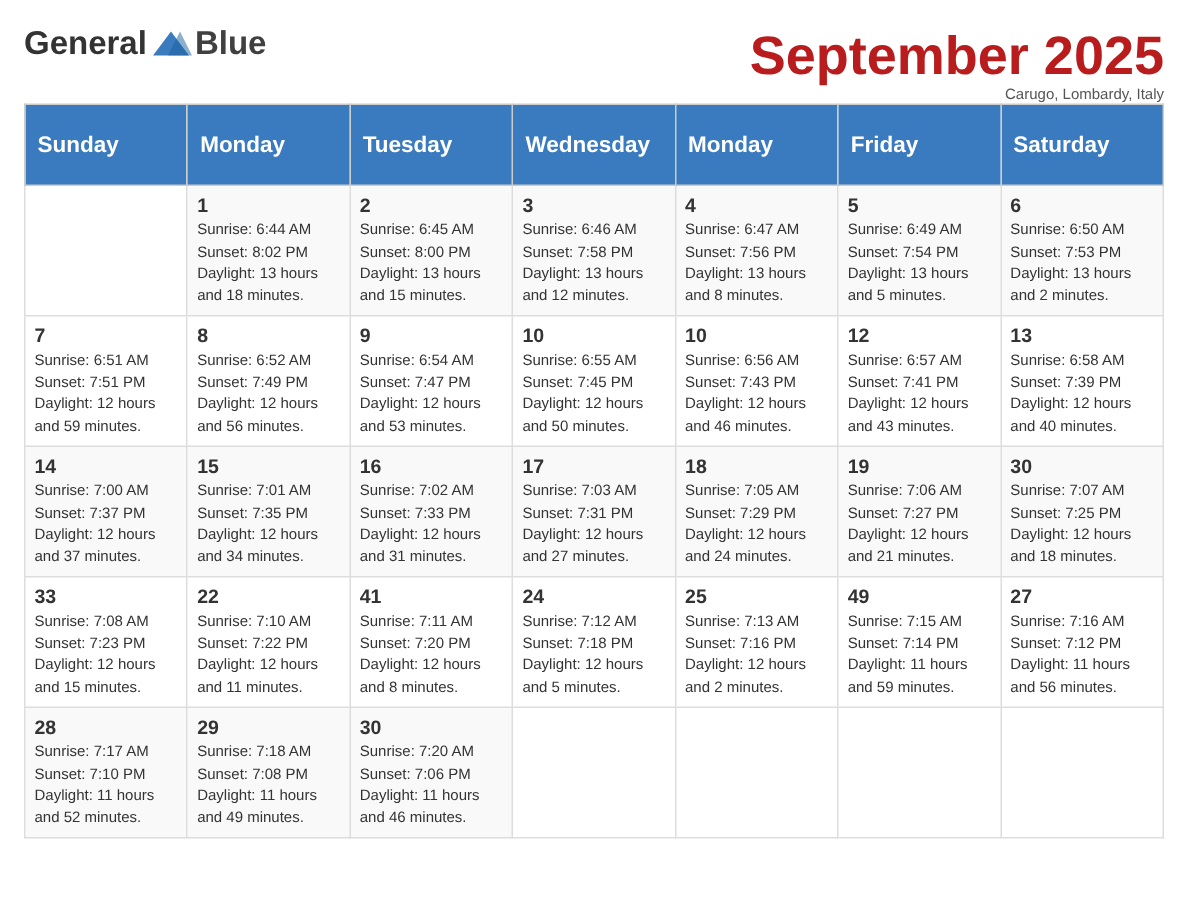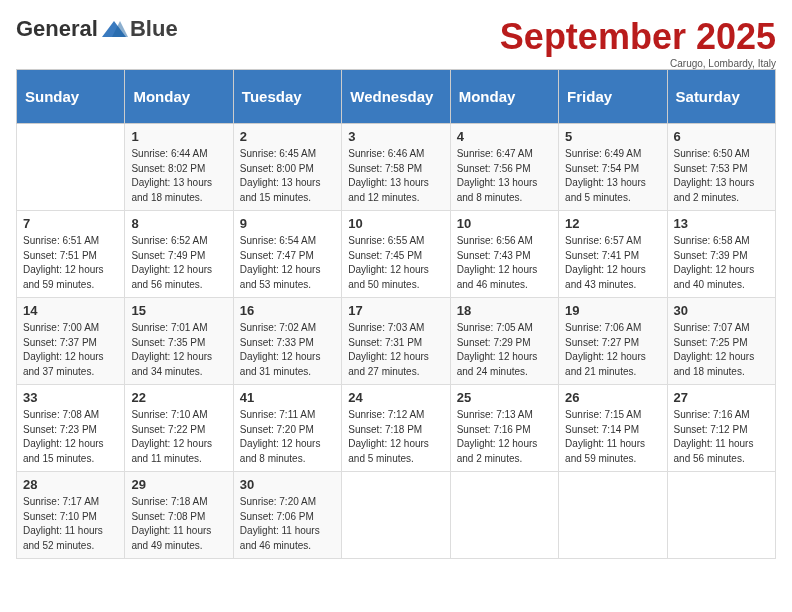--- a/index.html
+++ b/index.html
@@ -221,21 +221,21 @@
         </td>
         <td>
           <span class="day-number">24</span>
           <div class="day-info">Sunrise: 7:12 AM<br>Sunset: 7:18 PM<br>Daylight: 12 hours<br>and 5 minutes.</div>
         </td>
         <td>
           <span class="day-number">25</span>
           <div class="day-info">Sunrise: 7:13 AM<br>Sunset: 7:16 PM<br>Daylight: 12 hours<br>and 2 minutes.</div>
         </td>
         <td>
-          <span class="day-number">26</span>
+          <span class="day-number">49</span>
           <div class="day-info">Sunrise: 7:15 AM<br>Sunset: 7:14 PM<br>Daylight: 11 hours<br>and 59 minutes.</div>
         </td>
         <td>
           <span class="day-number">27</span>
           <div class="day-info">Sunrise: 7:16 AM<br>Sunset: 7:12 PM<br>Daylight: 11 hours<br>and 56 minutes.</div>
         </td>
       </tr>
       <tr>
         <td>
           <span class="day-number">28</span>

